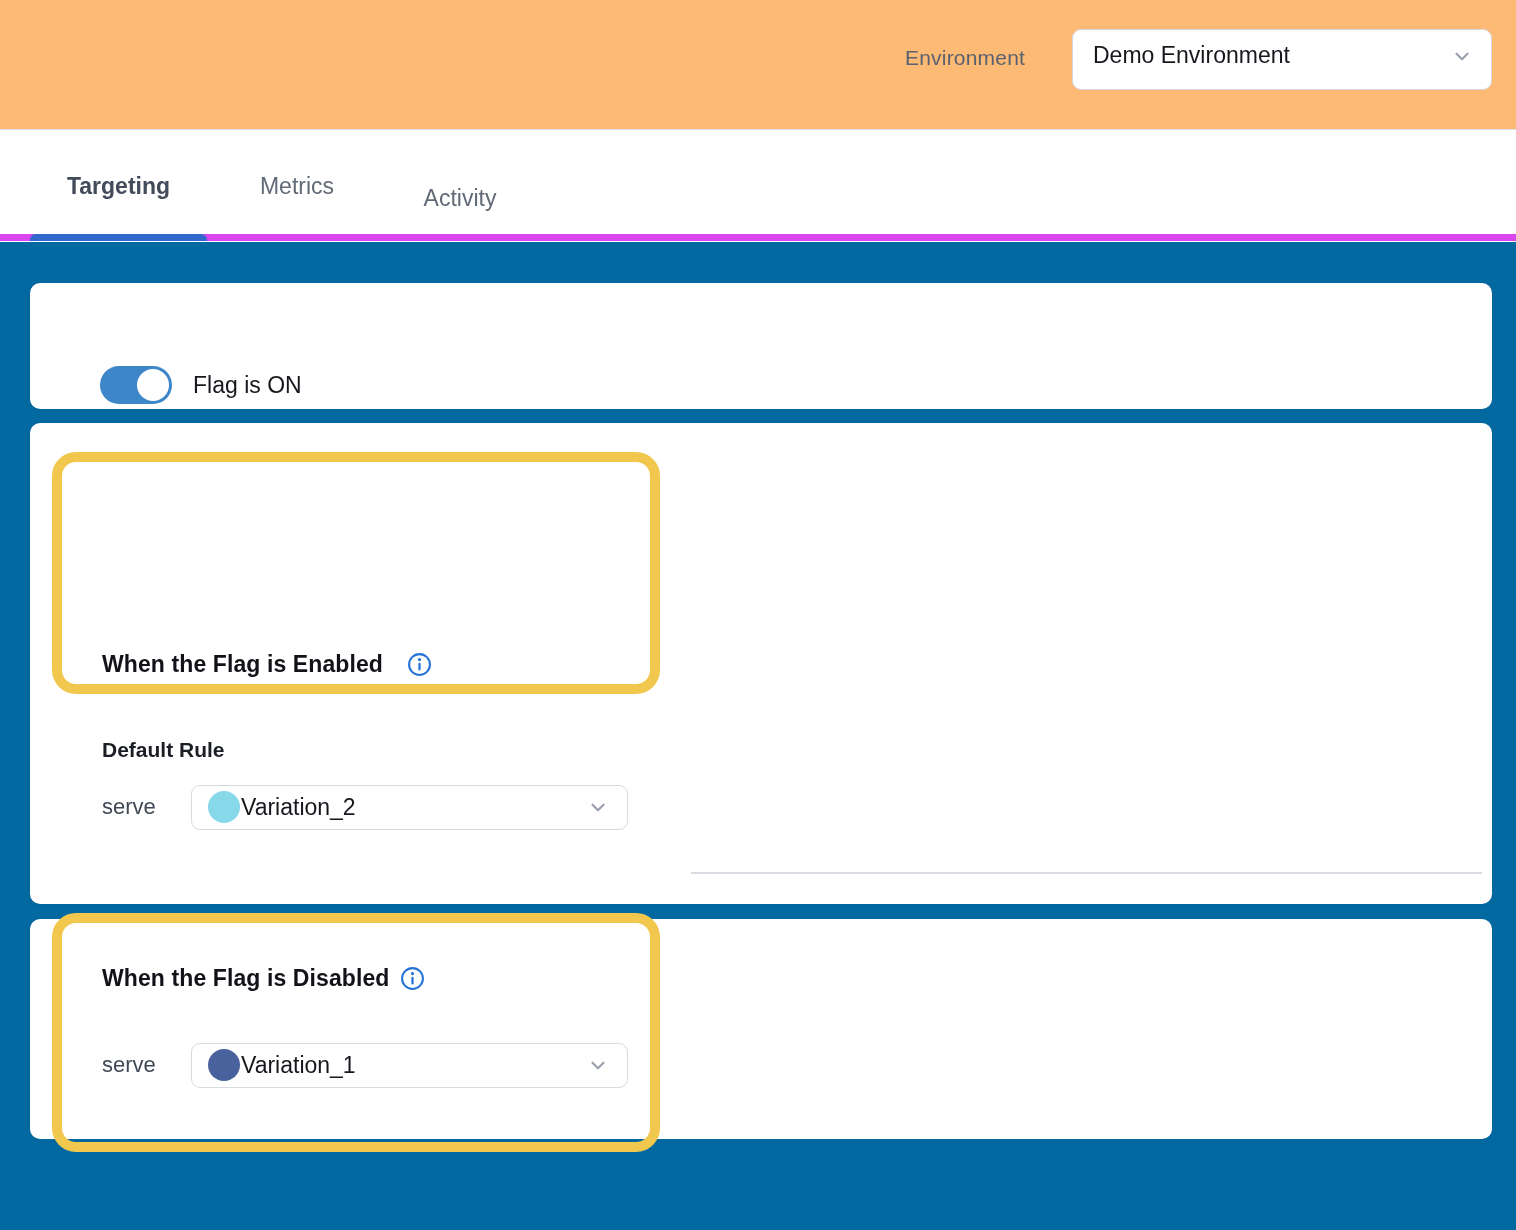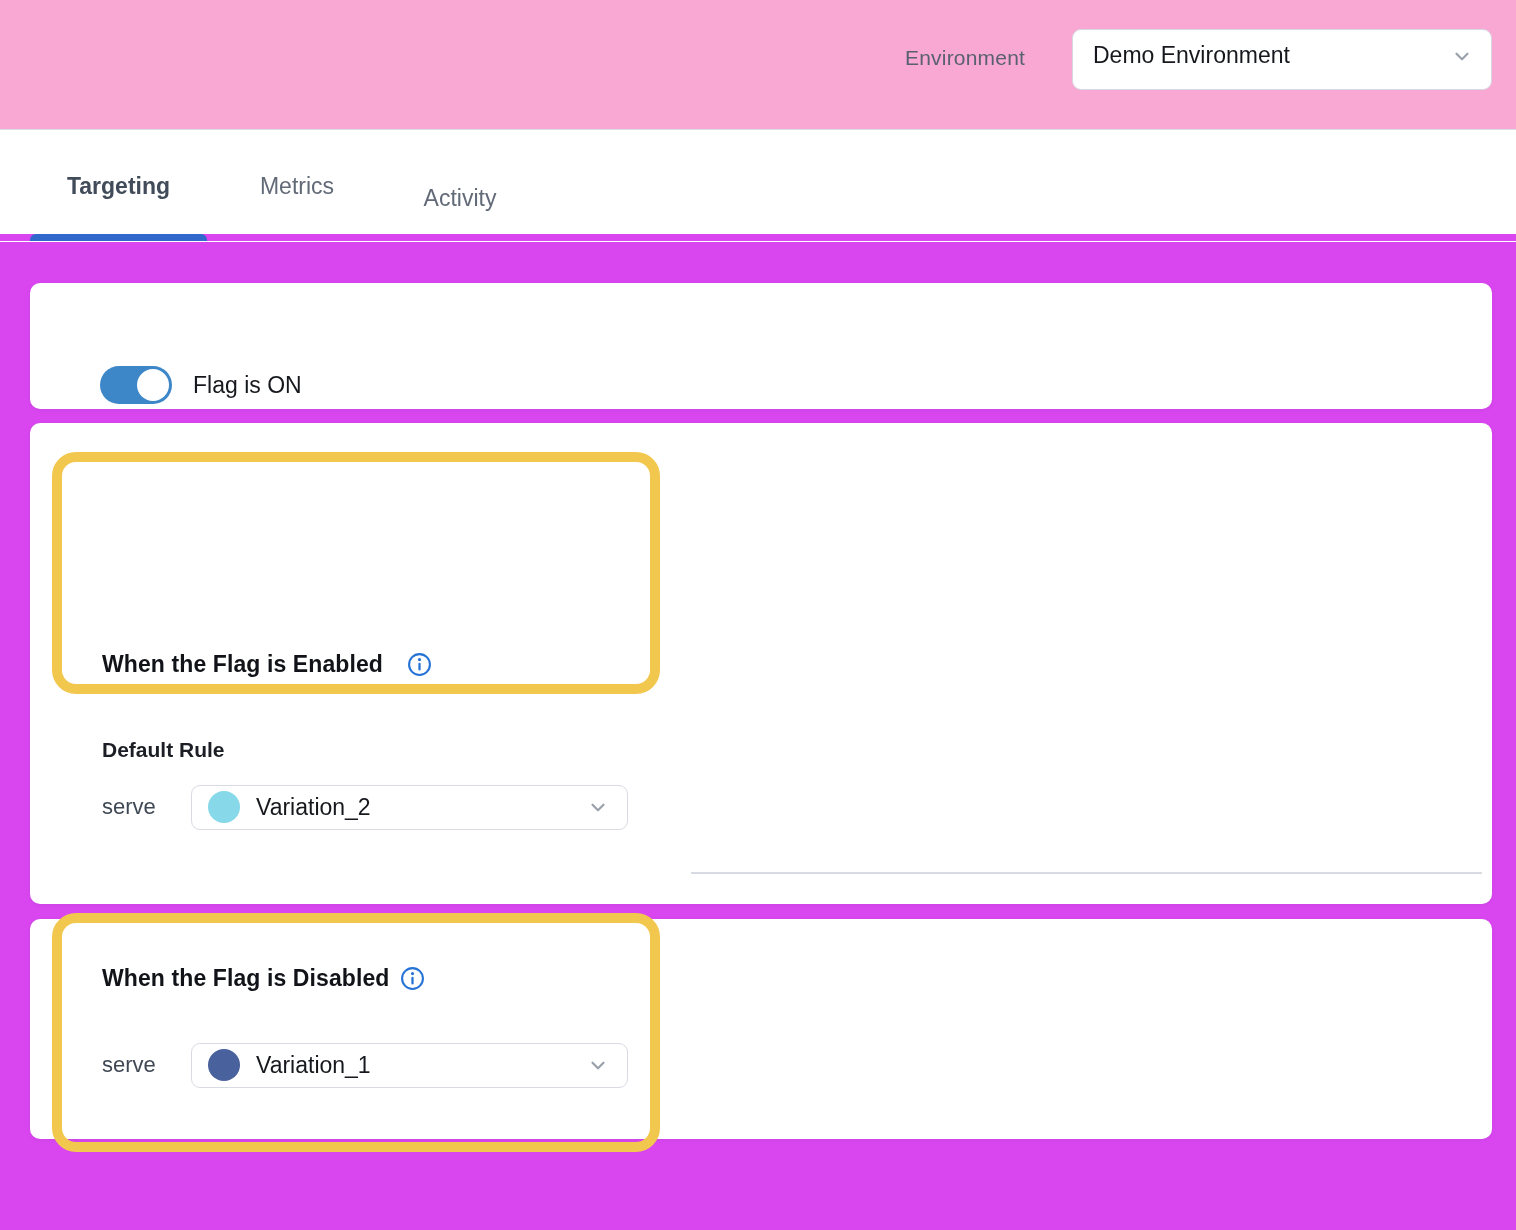--- a/index.html
+++ b/index.html
@@ -7,21 +7,21 @@
   body {
     font-family: "Liberation Sans", "DejaVu Sans", sans-serif;
     background: #ffffff;
     color: #16181d;
   }
   .page { position: relative; width: 1516px; height: 1230px; overflow: hidden; }
 
   
   .header {
     position: absolute; left: 0; top: 0; width: 1516px; height: 130px;
-    background: #f9a8d4; border-bottom: 1px solid #dcdee6;
+    background: #fdba74; border-bottom: 1px solid #dcdee6;
   }
   .env-label {
     position: absolute; left: 905px; top: 46px;
     font-size: 21px; font-weight: 500; color: #596070; letter-spacing: 0.2px;
   }
   .env-select {
     position: absolute; left: 1072px; top: 29px; width: 420px; height: 61px;
     background: #ffffff; border: 1.5px solid #d5d8e0; border-radius: 9px;
     display: flex; align-items: center; padding: 0 18px 8px 20px;
     cursor: pointer;
@@ -43,21 +43,21 @@
     position: absolute; left: 0; bottom: 0; width: 100%; height: 7px;
     background: #3168cb; border-radius: 6px 6px 0 0;
   }
   .tab-targeting { left: 30px; width: 177px; }
   .tab-metrics   { left: 232px; width: 130px; }
   .tab-activity  { left: 394px; width: 132px; margin-top: 12px; }
 
   
   .content {
     position: absolute; left: 0; top: 242px; width: 1516px; height: 988px;
-    background: #d946ef;
+    background: #0369a1;
   }
   .card {
     position: absolute; background: #ffffff; border-radius: 10px;
     box-shadow: 0 1px 4px rgba(40, 60, 100, 0.08);
   }
   .card-toggle  { left: 30px; top: 41px;  width: 1462px; height: 126px; }
   .card-main    { left: 30px; top: 181px; width: 1462px; height: 481px; }
   .card-disabled{ left: 30px; top: 677px; width: 1462px; height: 220px; }
 
   
@@ -85,21 +85,21 @@
   
   .serve-row {
     position: absolute; display: flex; align-items: center; height: 58px;
   }
   .serve-label {
     width: 89px; font-size: 22px; font-weight: 500; color: #3f4854;
   }
   .select-box {
     width: 437px; height: 45px; background: #ffffff;
     border: 1.5px solid #d9dbe3; border-radius: 9px;
-    display: flex; align-items: center; padding: 0 18px 0 16px; gap: 16px;
+    display: flex; align-items: center; padding: 0 18px 0 16px; gap: 1px;
     cursor: pointer;
   }
   .variation-dot { width: 32px; height: 32px; border-radius: 50%; flex-shrink: 0; }
   .select-box .value { font-size: 23px; color: #16181d; flex: 1; }
 
   .chevron-icon { width: 22px; height: 22px; display: block; flex-shrink: 0; }
 
   
   .rule-divider {
     position: absolute; left: 661px; top: 449px; width: 791px; height: 2px;

